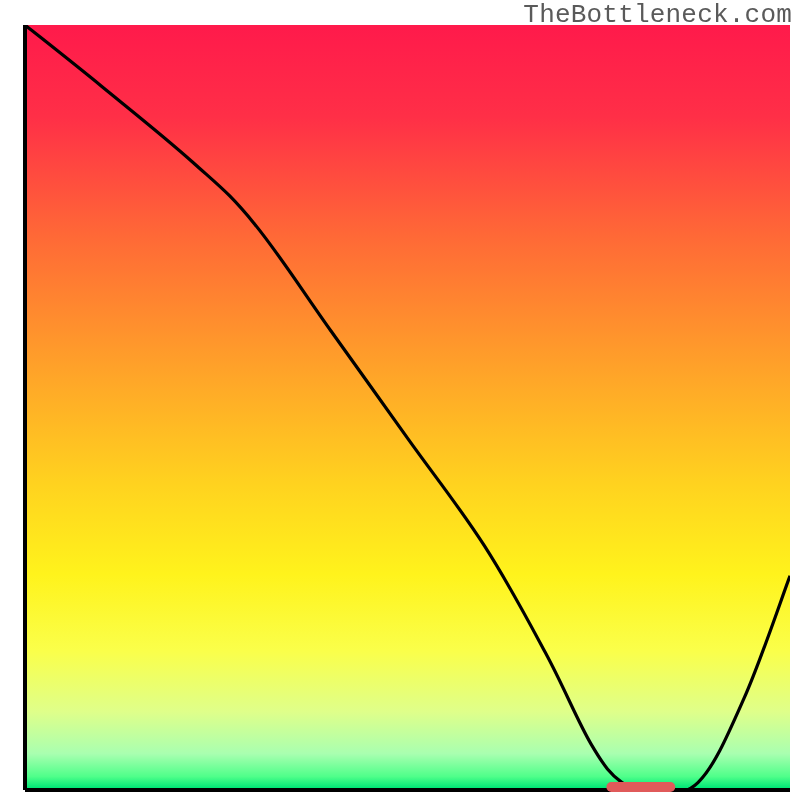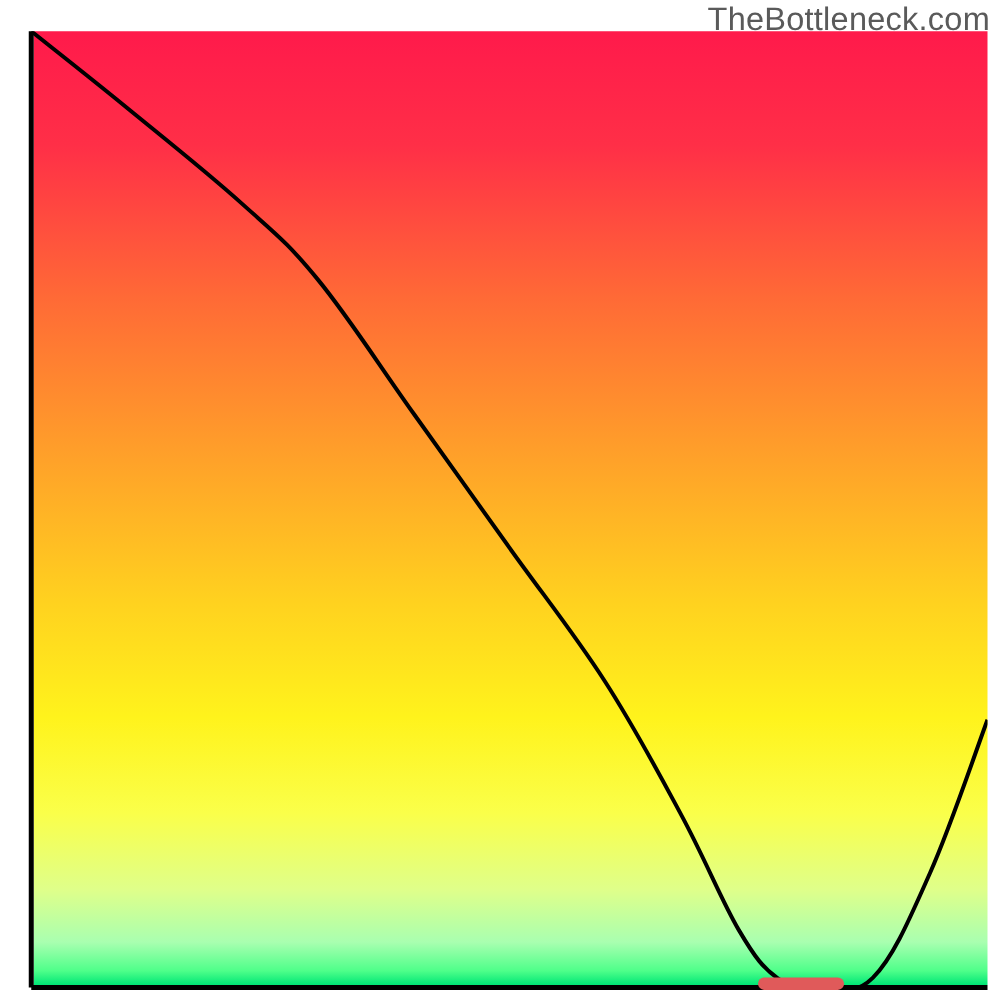--- a/index.html
+++ b/index.html
@@ -7,20 +7,21 @@
     padding: 0;
     width: 800px;
     height: 800px;
     background: #ffffff;
     font-family: Arial, Helvetica, sans-serif;
   }
   .chart-container {
     position: relative;
     width: 800px;
     height: 800px;
+    font-family: Liberation Mono, monospace;
   }
   .watermark {
     position: absolute;
     top: 0;
     right: 8px;
     font-size: 26px;
     font-weight: 400;
     color: #5a5a5a;
     letter-spacing: 0.2px;
     z-index: 10;

